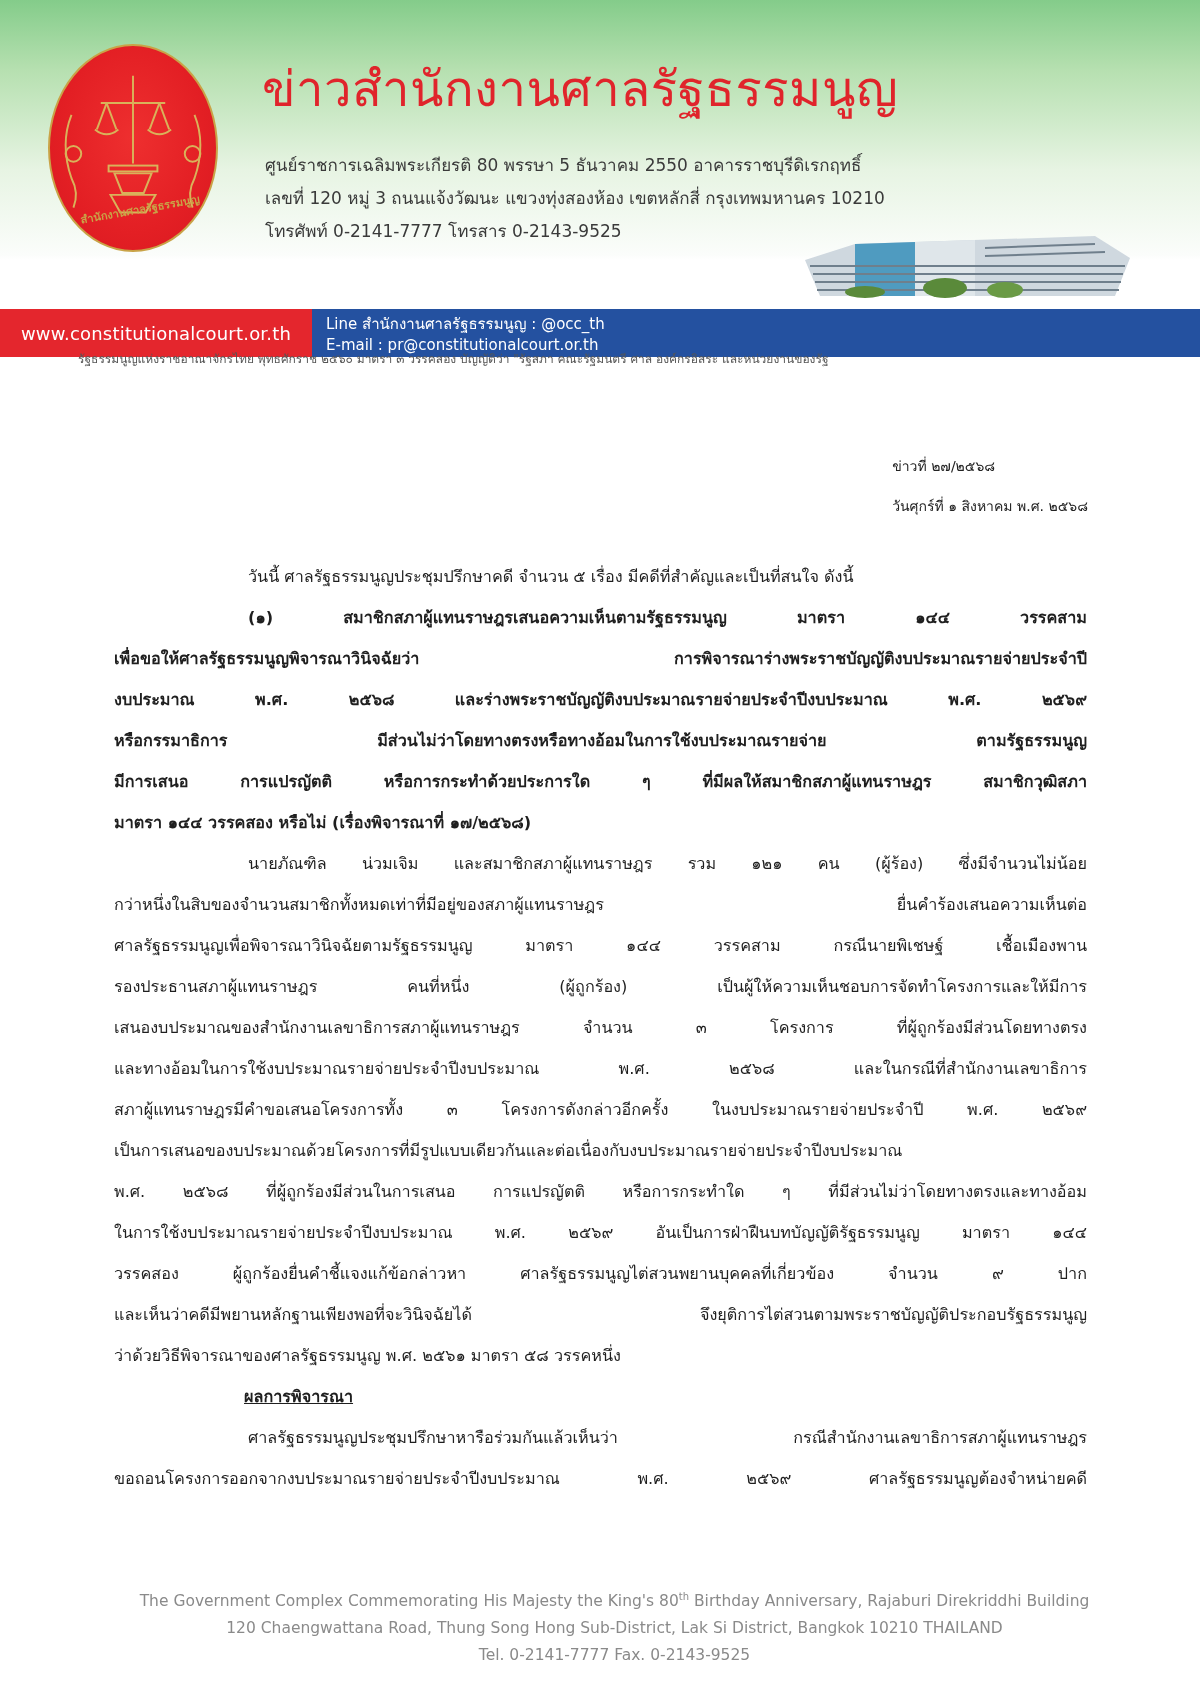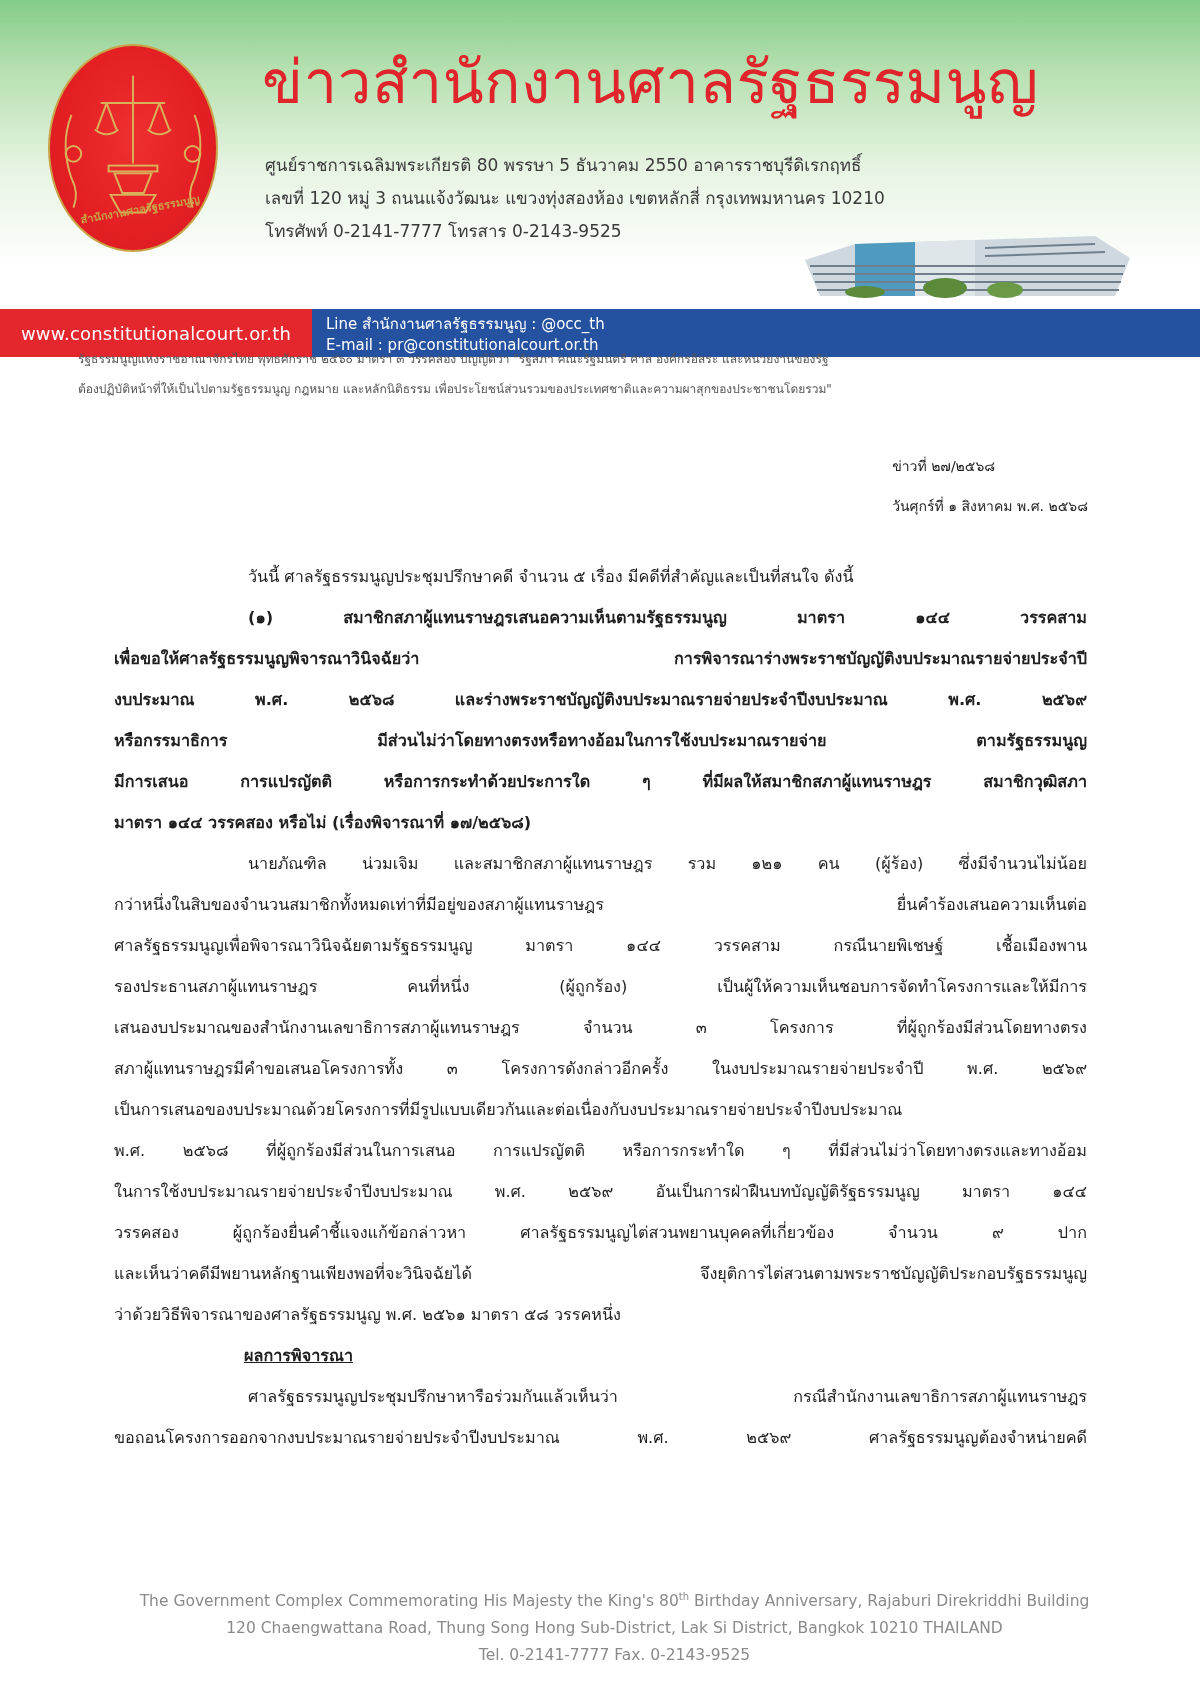--- a/index.html
+++ b/index.html
@@ -17,23 +17,23 @@
     background: radial-gradient(ellipse at 50% 45%, #ee2f2f 0%, #e31f24 60%, #d71820 100%);
     border: 2px solid #c9a347;
   }
   .seal svg { position: absolute; left: 0; top: 0; width: 100%; height: 100%; }
   .seal-caption {
     position: absolute; left: 52px; top: 200px; width: 180px; height: 40px;
     font-size: 11px; color: #c9a347; font-weight: bold; text-align: center;
     transform: rotate(-10deg);
   }
   .title-main {
-    position: absolute; left: 262px; top: 34px;
+    position: absolute; left: 262px; top: 50px;
     font-family: "Liberation Sans", sans-serif;
-    font-size: 60px; font-weight: normal; color: #e0242b; letter-spacing: 0.5px;
+    font-size: 49px; font-weight: normal; color: #e0242b; letter-spacing: 0.5px;
     white-space: nowrap;
   }
   .addr {
     position: absolute; left: 265px; font-size: 17px; color: #3a3a3a; white-space: nowrap;
     font-family: "DejaVu Sans", sans-serif;
   }
   .addr.l1 { top: 151px; }
   .addr.l2 { top: 184px; }
   .addr.l3 { top: 217px; }
 
@@ -146,21 +146,20 @@
     <div class="band-red">www.constitutionalcourt.or.th</div>
     <div class="band-blue">
       <div>Line  สำนักงานศาลรัฐธรรมนูญ : @occ_th</div>
       <div>E-mail : pr@constitutionalcourt.or.th</div>
     </div>
   </div>
 </header>
 
 <section class="quote">
   <div>รัฐธรรมนูญแห่งราชอาณาจักรไทย พุทธศักราช ๒๕๖๐ มาตรา ๓ วรรคสอง บัญญัติว่า "รัฐสภา คณะรัฐมนตรี ศาล องค์กรอิสระ และหน่วยงานของรัฐ</div>
-  <div>ต้องปฏิบัติหน้าที่ให้เป็นไปตามรัฐธรรมนูญ กฎหมาย และหลักนิติธรรม เพื่อประโยชน์ส่วนรวมของประเทศชาติและความผาสุกของประชาชนโดยรวม"</div>
 </section>
 
 <section class="newsmeta">
   <div>ข่าวที่ ๒๗/๒๕๖๘</div>
   <div>วันศุกร์ที่ ๑ สิงหาคม พ.ศ. ๒๕๖๘</div>
 </section>
 
 <main class="body">
   <span class="line last indent">วันนี้ ศาลรัฐธรรมนูญประชุมปรึกษาคดี จำนวน ๕ เรื่อง มีคดีที่สำคัญและเป็นที่สนใจ ดังนี้</span>
 
@@ -169,20 +168,21 @@
   <span class="line bold">งบประมาณ พ.ศ. ๒๕๖๘ และร่างพระราชบัญญัติงบประมาณรายจ่ายประจำปีงบประมาณ พ.ศ. ๒๕๖๙</span>
   <span class="line bold">หรือกรรมาธิการ มีส่วนไม่ว่าโดยทางตรงหรือทางอ้อมในการใช้งบประมาณรายจ่าย ตามรัฐธรรมนูญ</span>
   <span class="line bold">มีการเสนอ การแปรญัตติ หรือการกระทำด้วยประการใด ๆ ที่มีผลให้สมาชิกสภาผู้แทนราษฎร สมาชิกวุฒิสภา</span>
   <span class="line bold last">มาตรา ๑๔๔ วรรคสอง หรือไม่ (เรื่องพิจารณาที่ ๑๗/๒๕๖๘)</span>
 
   <span class="line indent">นายภัณฑิล น่วมเจิม และสมาชิกสภาผู้แทนราษฎร รวม ๑๒๑ คน (ผู้ร้อง) ซึ่งมีจำนวนไม่น้อย</span>
   <span class="line">กว่าหนึ่งในสิบของจำนวนสมาชิกทั้งหมดเท่าที่มีอยู่ของสภาผู้แทนราษฎร ยื่นคำร้องเสนอความเห็นต่อ</span>
   <span class="line">ศาลรัฐธรรมนูญเพื่อพิจารณาวินิจฉัยตามรัฐธรรมนูญ มาตรา ๑๔๔ วรรคสาม กรณีนายพิเชษฐ์ เชื้อเมืองพาน</span>
   <span class="line">รองประธานสภาผู้แทนราษฎร คนที่หนึ่ง (ผู้ถูกร้อง) เป็นผู้ให้ความเห็นชอบการจัดทำโครงการและให้มีการ</span>
   <span class="line">เสนองบประมาณของสำนักงานเลขาธิการสภาผู้แทนราษฎร จำนวน ๓ โครงการ ที่ผู้ถูกร้องมีส่วนโดยทางตรง</span>
+  <span class="line">และทางอ้อมในการใช้งบประมาณรายจ่ายประจำปีงบประมาณ พ.ศ. ๒๕๖๘ และในกรณีที่สำนักงานเลขาธิการ</span>
   <span class="line">สภาผู้แทนราษฎรมีคำขอเสนอโครงการทั้ง ๓ โครงการดังกล่าวอีกครั้ง ในงบประมาณรายจ่ายประจำปี พ.ศ. ๒๕๖๙</span>
   <span class="line">เป็นการเสนอของบประมาณด้วยโครงการที่มีรูปแบบเดียวกันและต่อเนื่องกับงบประมาณรายจ่ายประจำปีงบประมาณ</span>
   <span class="line">พ.ศ. ๒๕๖๘ ที่ผู้ถูกร้องมีส่วนในการเสนอ การแปรญัตติ หรือการกระทำใด ๆ ที่มีส่วนไม่ว่าโดยทางตรงและทางอ้อม</span>
   <span class="line">ในการใช้งบประมาณรายจ่ายประจำปีงบประมาณ พ.ศ. ๒๕๖๙ อันเป็นการฝ่าฝืนบทบัญญัติรัฐธรรมนูญ มาตรา ๑๔๔</span>
   <span class="line">วรรคสอง ผู้ถูกร้องยื่นคำชี้แจงแก้ข้อกล่าวหา ศาลรัฐธรรมนูญไต่สวนพยานบุคคลที่เกี่ยวข้อง จำนวน ๙ ปาก</span>
   <span class="line">และเห็นว่าคดีมีพยานหลักฐานเพียงพอที่จะวินิจฉัยได้ จึงยุติการไต่สวนตามพระราชบัญญัติประกอบรัฐธรรมนูญ</span>
   <span class="line last">ว่าด้วยวิธีพิจารณาของศาลรัฐธรรมนูญ พ.ศ. ๒๕๖๑ มาตรา ๕๘ วรรคหนึ่ง</span>
 
   <span class="heading-u">ผลการพิจารณา</span>
 

